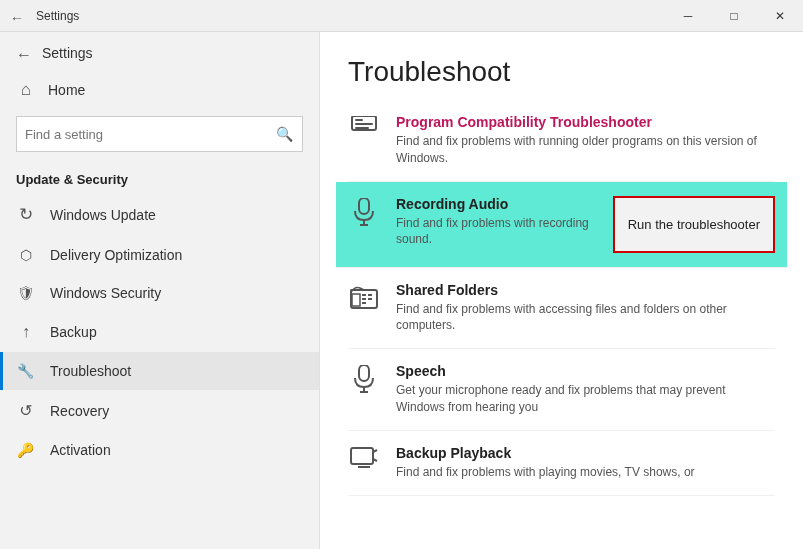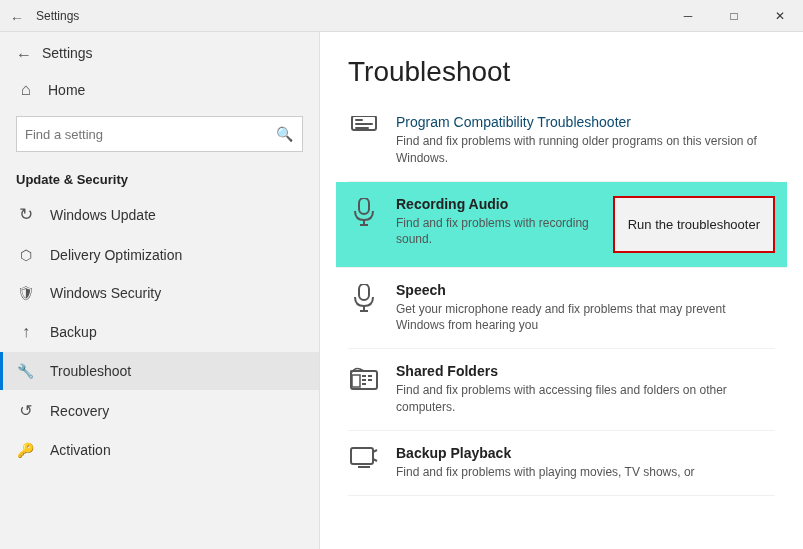--- a/index.html
+++ b/index.html
@@ -219,22 +219,22 @@
     
     .partial-item {
       padding: 8px 0 14px 0;
       border-bottom: 1px solid #f0f0f0;
       display: flex;
       align-items: flex-start;
       gap: 16px;
     }
     .partial-item .trouble-name {
       font-size: 14px;
-      font-weight: 400;
-      color: #0c4a6e;
+      font-weight: 700;
+      color: #be185d;
     }
   </style>
 </head>
 <body>
 
 <div class="titlebar">
   <div class="titlebar-left">
     <span style="font-size:14px;color:#555;margin-right:4px;">←</span>
     <span class="titlebar-title">Settings</span>
   </div>
@@ -327,54 +327,54 @@
         <div class="trouble-desc">Find and fix problems with recording sound.</div>
       </div>
       <div class="trouble-action">
         <button class="run-btn">Run the troubleshooter</button>
       </div>
     </div>
 
 
     <div class="trouble-item">
       <div class="trouble-icon">
-        <svg width="22" height="28" viewBox="0 0 22 28">
-          <rect x="6" y="0" width="10" height="16" rx="5" fill="none" stroke="#555" stroke-width="2"></rect>
-          <path d="M2 13 Q2 22 11 22 Q20 22 20 13" fill="none" stroke="#555" stroke-width="2"></path>
-          <line x1="11" y1="22" x2="11" y2="27" stroke="#555" stroke-width="2"></line>
-          <line x1="7" y1="27" x2="15" y2="27" stroke="#555" stroke-width="2"></line>
-        </svg>
-      </div>
-      <div class="trouble-text">
-        <div class="trouble-name">Speech</div>
-        <div class="trouble-desc">Get your microphone ready and fix problems that may prevent Windows from hearing you</div>
-      </div>
-    </div>
-
-    <div class="trouble-item">
-      <div class="trouble-icon">
         <svg width="28" height="26" viewBox="0 0 28 26">
           <rect x="1" y="6" width="26" height="18" rx="2" fill="none" stroke="#555" stroke-width="2"></rect>
           <rect x="2" y="10" width="8" height="12" fill="none" stroke="#555" stroke-width="1.5"></rect>
           <rect x="12" y="10" width="4" height="2" fill="#555"></rect>
           <rect x="12" y="14" width="4" height="2" fill="#555"></rect>
           <rect x="12" y="18" width="4" height="2" fill="#555"></rect>
           <rect x="18" y="10" width="4" height="2" fill="#555"></rect>
           <rect x="18" y="14" width="4" height="2" fill="#555"></rect>
           <path d="M1 8 Q5 2 10 4 L14 6 H1 Z" fill="none" stroke="#555" stroke-width="1.5"></path>
         </svg>
       </div>
       <div class="trouble-text">
         <div class="trouble-name">Shared Folders</div>
         <div class="trouble-desc">Find and fix problems with accessing files and folders on other computers.</div>
       </div>
     </div>
 
     <div class="trouble-item">
       <div class="trouble-icon">
+        <svg width="22" height="28" viewBox="0 0 22 28">
+          <rect x="6" y="0" width="10" height="16" rx="5" fill="none" stroke="#555" stroke-width="2"></rect>
+          <path d="M2 13 Q2 22 11 22 Q20 22 20 13" fill="none" stroke="#555" stroke-width="2"></path>
+          <line x1="11" y1="22" x2="11" y2="27" stroke="#555" stroke-width="2"></line>
+          <line x1="7" y1="27" x2="15" y2="27" stroke="#555" stroke-width="2"></line>
+        </svg>
+      </div>
+      <div class="trouble-text">
+        <div class="trouble-name">Speech</div>
+        <div class="trouble-desc">Get your microphone ready and fix problems that may prevent Windows from hearing you</div>
+      </div>
+    </div>
+
+    <div class="trouble-item">
+      <div class="trouble-icon">
         <svg width="28" height="22" viewBox="0 0 28 22">
           <rect x="1" y="1" width="22" height="16" rx="2" fill="none" stroke="#555" stroke-width="2"></rect>
           <line x1="23" y1="5" x2="27" y2="3" stroke="#555" stroke-width="2"></line>
           <line x1="23" y1="12" x2="27" y2="14" stroke="#555" stroke-width="2"></line>
           <line x1="8" y1="20" x2="20" y2="20" stroke="#555" stroke-width="2"></line>
         </svg>
       </div>
       <div class="trouble-text">
         <div class="trouble-name">Backup Playback</div>
         <div class="trouble-desc">Find and fix problems with playing movies, TV shows, or</div>

